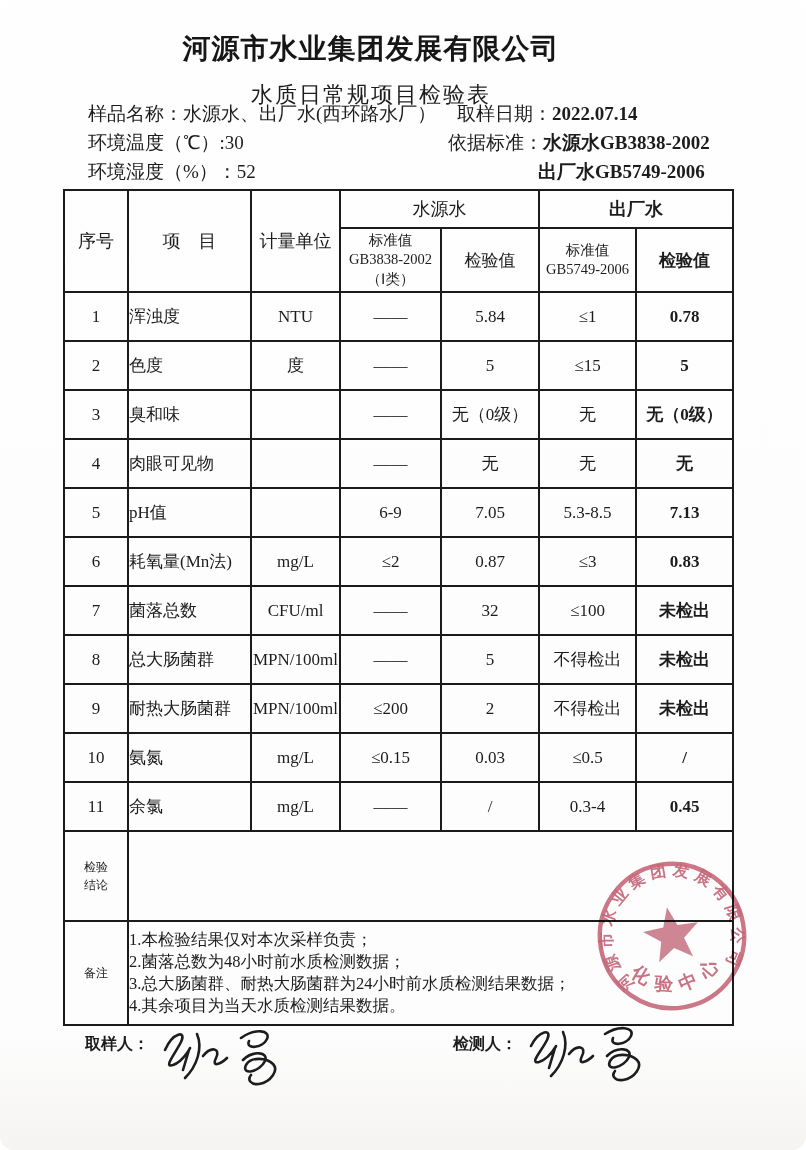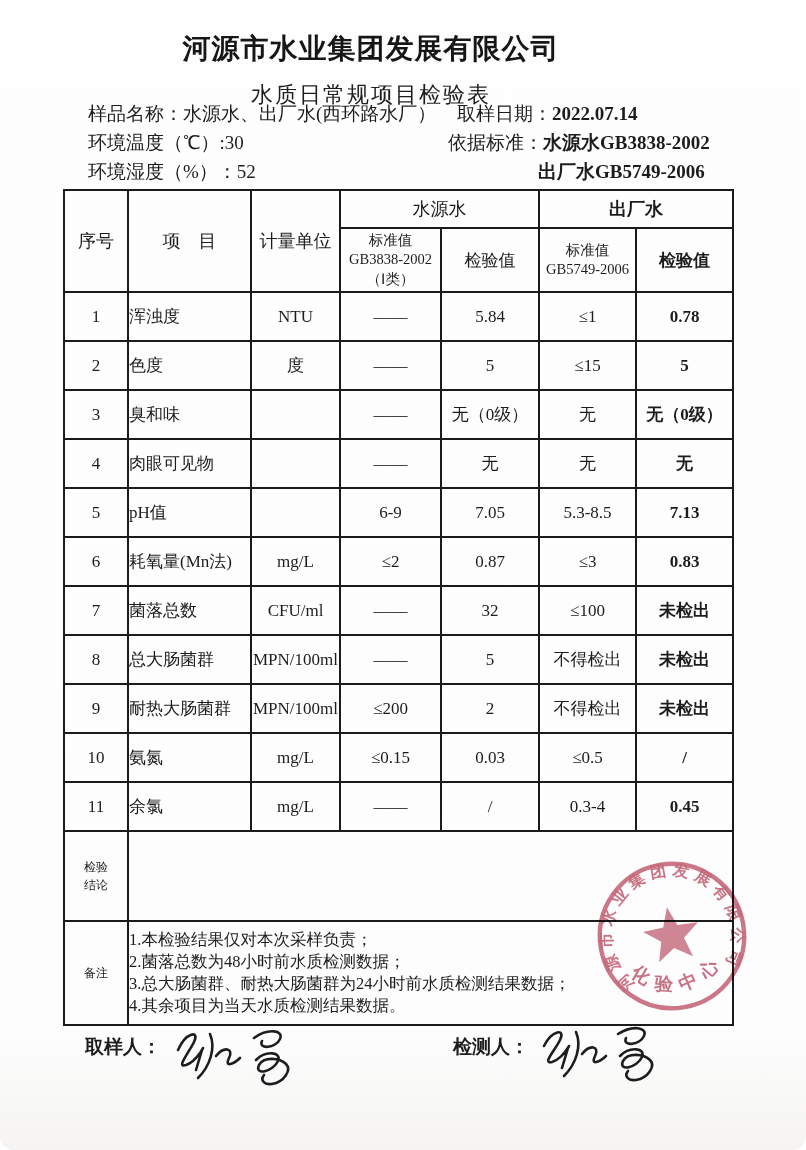--- a/index.html
+++ b/index.html
@@ -34,21 +34,21 @@
   tr.notes-row td{height:90px;}
   td.rowlabel{white-space:pre-line;line-height:1.5;font-size:12px;}
   td.notes-cell{text-align:left;padding:6px 4px 6px 0;vertical-align:middle;}
   td.notes-cell div{font-size:16.5px;line-height:22px;white-space:nowrap;}
   td.concl-cell{background:transparent;}
   
   .stamp{position:absolute;left:594px;top:858px;width:156px;height:156px;
     mix-blend-mode:multiply;opacity:.93;transform:rotate(-10deg);}
   
   .sign-row{position:absolute;left:85px;top:1020px;width:660px;height:90px;
-    font-family:"Liberation Sans",sans-serif;font-size:19px;font-weight:600;}
+    font-family:"Liberation Sans",sans-serif;font-size:16px;font-weight:600;}
   .sign-group{position:absolute;top:0;white-space:nowrap;}
   .sign-group .lbl{position:relative;top:14px;}
   .sign-group svg{vertical-align:top;}
 </style>
 </head>
 <body>
 
 <div class="sheet">
 
   <div class="heading">

